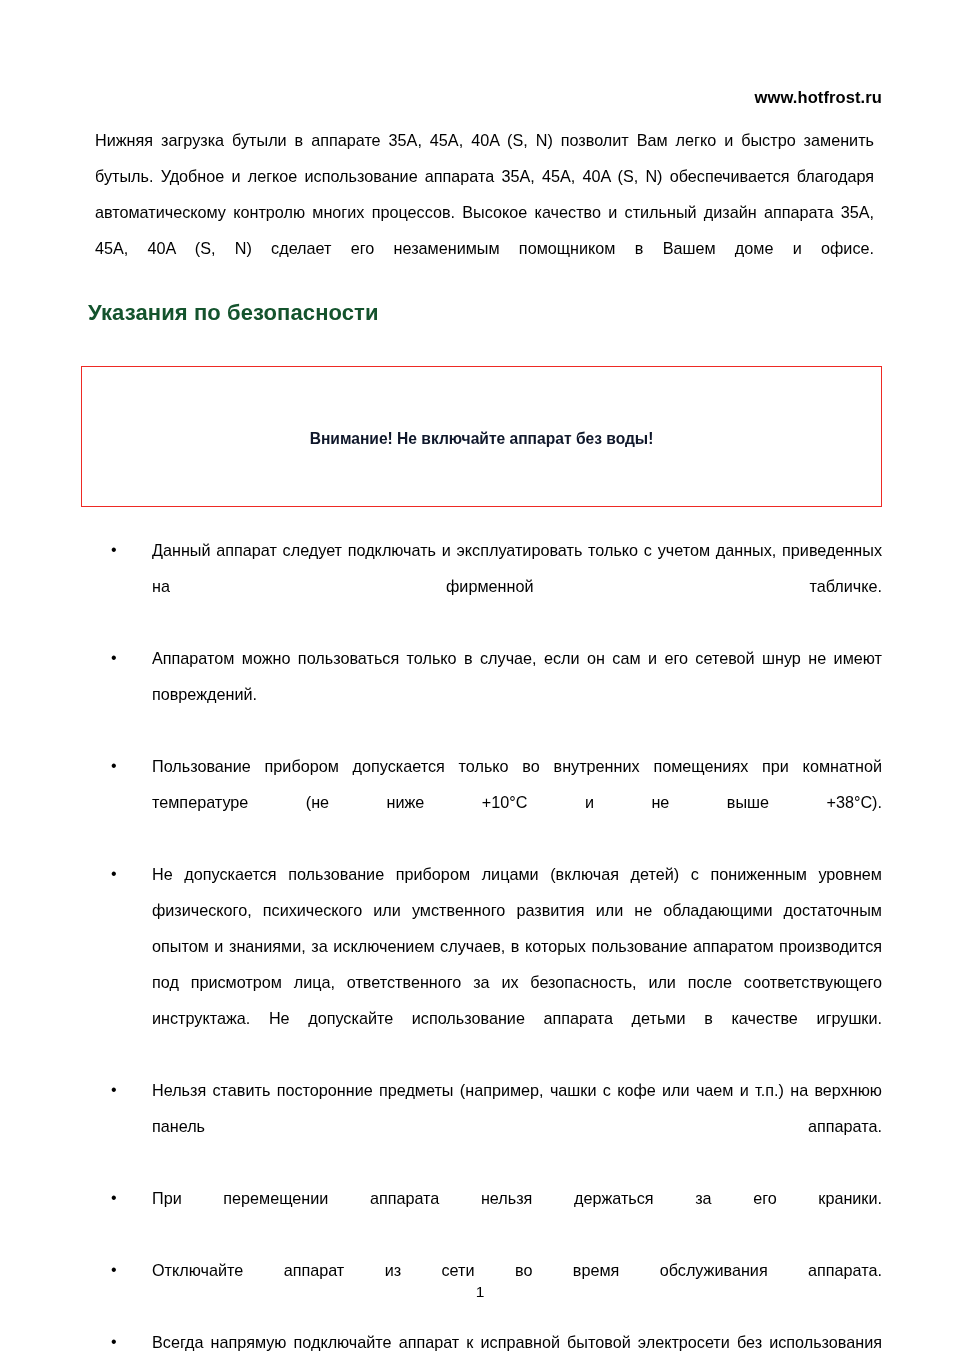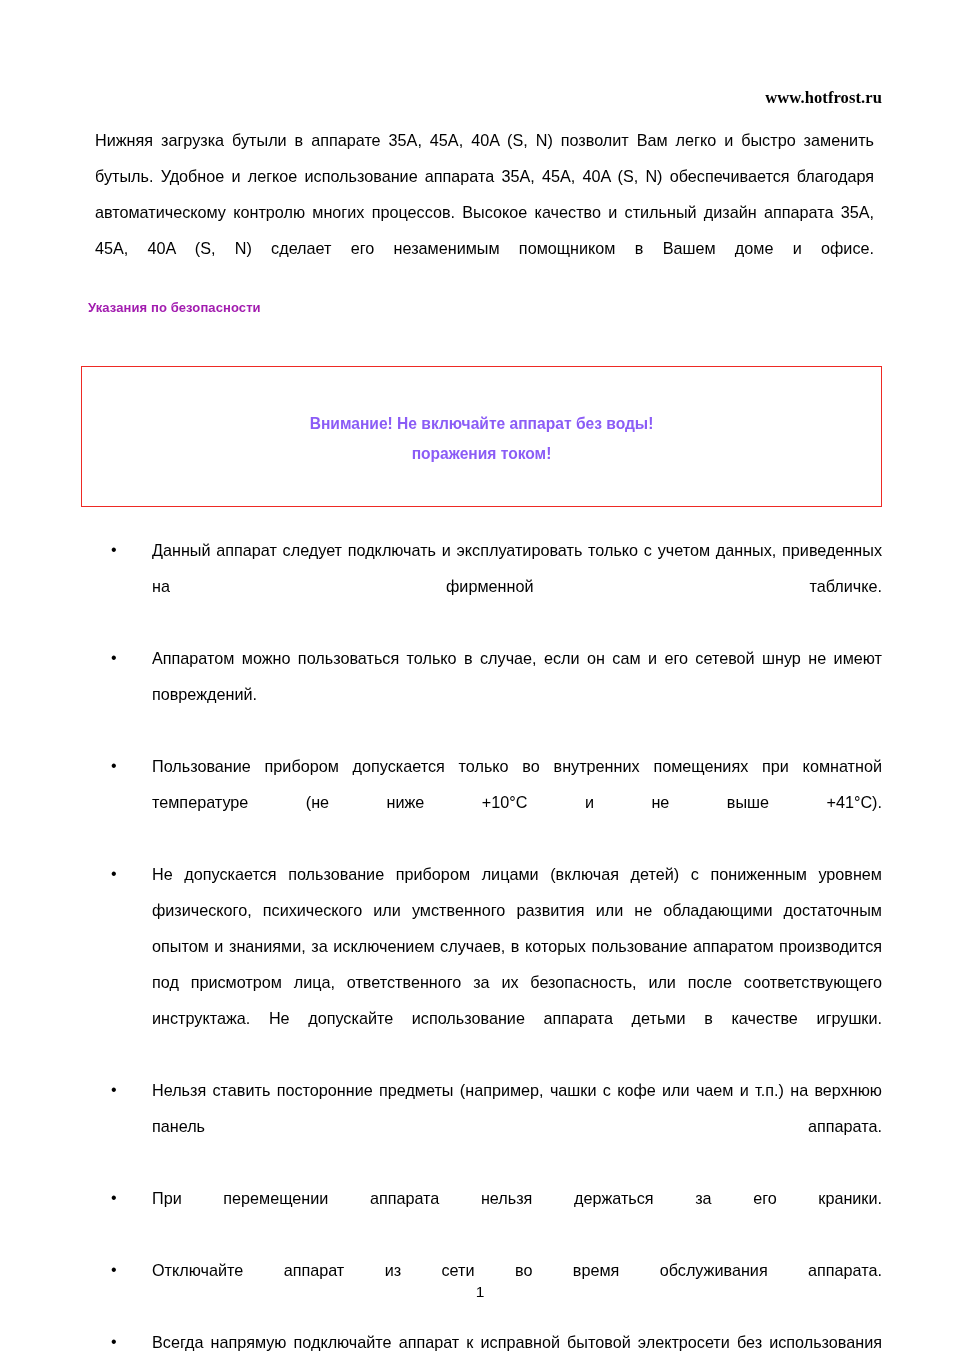--- a/index.html
+++ b/index.html
@@ -28,21 +28,20 @@
   .site-url {
     position: absolute;
     top: 88px;
     left: 0;
     width: 882px;
     text-align: right;
     font-size: 16.5px;
     font-weight: bold;
     line-height: 1.2;
     letter-spacing: 0.1px;
-    font-family: Liberation Serif, serif;
   }
 
   
   .intro {
     position: absolute;
     top: 114px;
     left: 87px;
     width: 795px;
     font-size: 16.2px;
     line-height: 36px;
@@ -50,42 +49,42 @@
     text-justify: inter-word;
     hyphens: none;
   }
   .intro p { margin: 8px; }
 
   
   .section-heading {
     position: absolute;
     top: 300px;
     left: 88px;
-    font-size: 13px;
+    font-size: 22px;
     font-weight: bold;
-    color: #a21caf;
+    color: #14532d;
     letter-spacing: 0.1px;
   }
 
   
   .warning-box {
     position: absolute;
     top: 366px;
     left: 81px;
     width: 801px;
     height: 141px;
     box-sizing: border-box;
     border: 1.6px solid #EE2A24;
     padding-top: 5px;
     display: flex;
     flex-direction: column;
     justify-content: center;
   }
   .warning-box .wline {
-    color: #8b5cf6;
+    color: #0f172a;
     font-weight: bold;
     font-size: 15.6px;
     line-height: 30.5px;
     text-align: center;
     padding: 0 10px;
   }
   .warning-box .wline.wide {
     padding: 0 4px;
   }
 
@@ -148,35 +147,34 @@
   <div class="site-url">www.hotfrost.ru</div>
 
   <div class="intro">
     <p>Нижняя загрузка бутыли в аппарате 35A, 45A, 40A (S, N) позволит Вам легко и быстро заменить бутыль. Удобное и легкое использование аппарата 35A, 45A, 40A (S, N) обеспечивается благодаря автоматическому контролю многих процессов. Высокое качество и стильный дизайн аппарата 35A, 45A, 40A (S, N) сделает его незаменимым помощником в Вашем доме и офисе.</p>
   </div>
 
   <div class="section-heading">Указания по безопасности</div>
 
   <div class="warning-box">
     <div class="wline">Внимание! Не включайте аппарат без воды!</div>
-    <div class="wline">поражения током!</div>
   </div>
 
   <ul class="safety-list">
       <li>
         <span class="bullet">•</span>
         <span class="txt">Данный аппарат следует подключать и эксплуатировать только с учетом данных, приведенных на фирменной табличке.</span>
       </li>
       <li>
         <span class="bullet">•</span>
         <span class="txt">Аппаратом можно пользоваться только в случае, если он сам и его сетевой шнур не имеют повреждений.</span>
       </li>
       <li>
         <span class="bullet">•</span>
-        <span class="txt">Пользование прибором допускается только во внутренних помещениях при комнатной температуре (не ниже +10°С и не выше +41°С).</span>
+        <span class="txt">Пользование прибором допускается только во внутренних помещениях при комнатной температуре (не ниже +10°С и не выше +38°С).</span>
       </li>
       <li>
         <span class="bullet">•</span>
         <span class="txt">Не допускается пользование прибором лицами (включая детей) с пониженным уровнем физического, психического или умственного развития или не обладающими достаточным опытом и знаниями, за исключением случаев, в которых пользование аппаратом производится под присмотром лица, ответственного за их безопасность, или после соответствующего инструктажа. Не допускайте использование аппарата детьми в качестве игрушки.</span>
       </li>
       <li>
         <span class="bullet">•</span>
         <span class="txt">Нельзя ставить посторонние предметы (например, чашки с кофе или чаем и т.п.) на верхнюю панель аппарата.</span>
       </li>
       <li>

